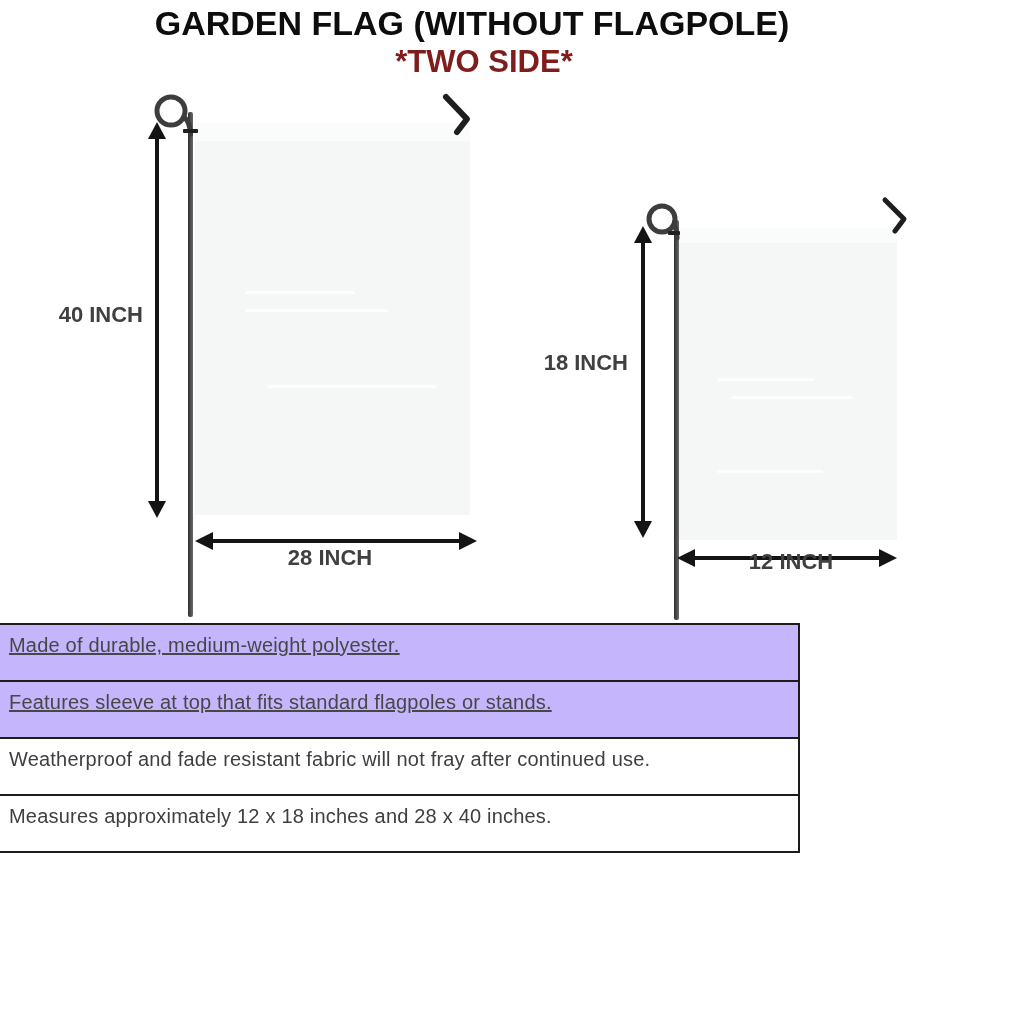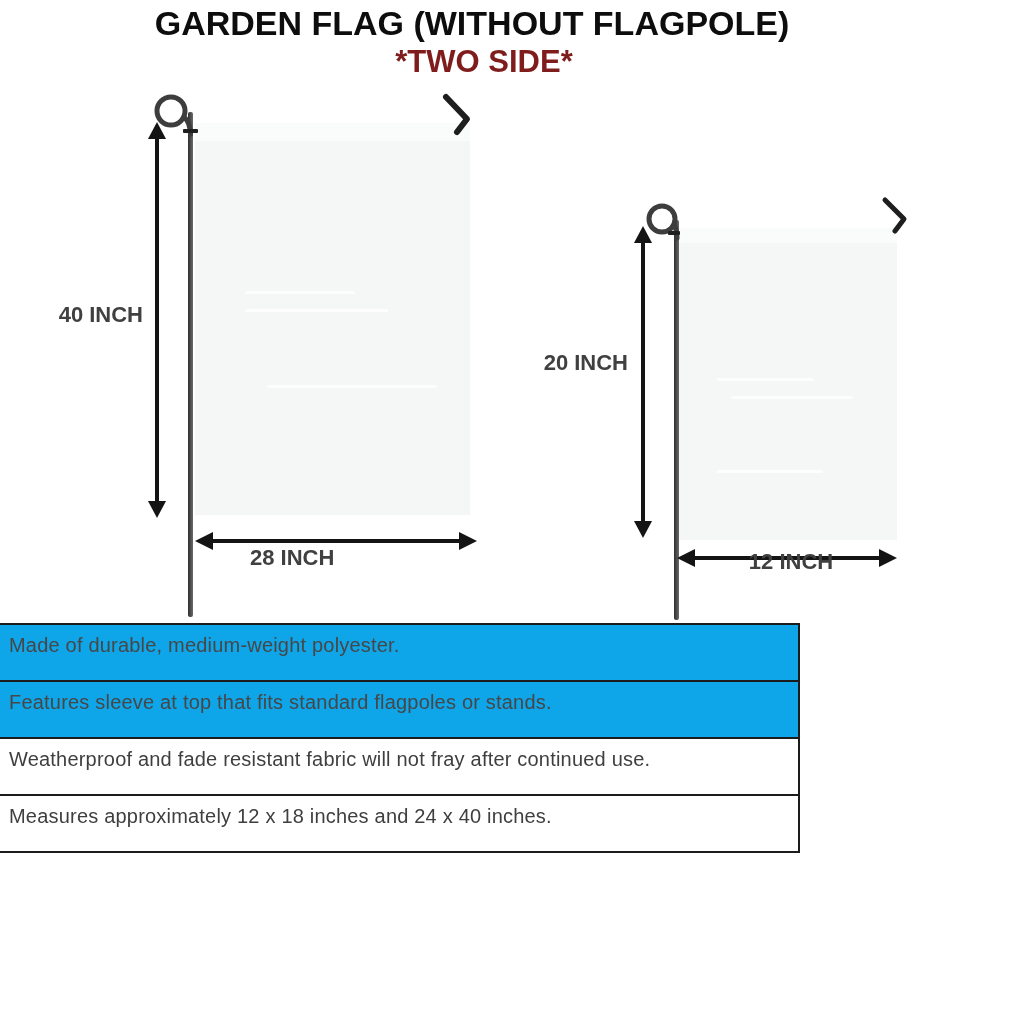--- a/index.html
+++ b/index.html
@@ -40,21 +40,21 @@
   .spec-table{
     position:absolute;left:0;top:623px;width:798px;
     border-top:2px solid #1c1c1c;border-right:2px solid #1c1c1c;
     box-sizing:content-box;
   }
   .spec-row{
     height:57px;border-bottom:2px solid #1c1c1c;
     padding:9px 10px 0 9px;box-sizing:border-box;
     font-size:20px;color:#474747;letter-spacing:.2px;
   }
-  .spec-row.shaded{background:#0ea5e9;}
+  .spec-row.shaded{background:#c4b5fd;text-decoration:underline;}
   .spec-row.plain{background:#ffffff;color:#3f3f3f;}
 </style>
 </head>
 <body>
 
 <div class="stage">
 
   <div class="title-line1">GARDEN FLAG (WITHOUT FLAGPOLE)</div>
   <div class="title-line2">*TWO SIDE*</div>
 
@@ -86,21 +86,21 @@
       <polygon points="13,396 4,379 22,379" fill="#141414"></polygon>
     </svg>
 
     <svg class="svg-abs" style="left:195px;top:529px;" width="282" height="24" viewBox="0 0 282 24">
       <line x1="15" y1="12" x2="267" y2="12" stroke="#141414" stroke-width="4"></line>
       <polygon points="0,12 18,3 18,21" fill="#141414"></polygon>
       <polygon points="282,12 264,3 264,21" fill="#141414"></polygon>
     </svg>
 
     <div class="dim-label" style="left:43px;top:304px;width:100px;text-align:right;">40 INCH</div>
-    <div class="dim-label" style="left:250px;top:547px;width:160px;">28 INCH</div>
+    <div class="dim-label" style="left:250px;top:547px;width:160px;text-align:center;">28 INCH</div>
   </div>
 
   <div>
 
     <div class="flag" style="left:678px;top:228px;width:219px;height:312px;">
       <div class="sleeve" style="height:15px;"></div>
       <div class="streak" style="top:150px;width:44%;"></div>
       <div class="streak" style="top:168px;width:56%;left:24%;"></div>
       <div class="streak" style="top:242px;width:48%;"></div>
     </div>
@@ -123,32 +123,32 @@
       <polygon points="13,0 4,17 22,17" fill="#141414"></polygon>
       <polygon points="13,312 4,295 22,295" fill="#141414"></polygon>
     </svg>
 
     <svg class="svg-abs" style="left:677px;top:546px;" width="220" height="24" viewBox="0 0 220 24">
       <line x1="15" y1="12" x2="205" y2="12" stroke="#141414" stroke-width="4"></line>
       <polygon points="0,12 18,3 18,21" fill="#141414"></polygon>
       <polygon points="220,12 202,3 202,21" fill="#141414"></polygon>
     </svg>
 
-    <div class="dim-label" style="left:528px;top:352px;width:100px;text-align:right;">20 INCH</div>
+    <div class="dim-label" style="left:528px;top:352px;width:100px;text-align:right;">18 INCH</div>
     <div class="dim-label" style="left:711px;top:551px;width:160px;text-align:center;">12 INCH</div>
   </div>
 
   <div class="spec-table">
     <div class="spec-row shaded">
       <span>Made of durable, medium-weight polyester.</span>
     </div>
     <div class="spec-row shaded">
       <span>Features sleeve at top that fits standard flagpoles or stands.</span>
     </div>
     <div class="spec-row plain">
       <span>Weatherproof and fade resistant fabric will not fray after continued use.</span>
     </div>
     <div class="spec-row plain">
-      <span>Measures approximately 12 x 18 inches and 24 x 40 inches.</span>
+      <span>Measures approximately 12 x 18 inches and 28 x 40 inches.</span>
     </div>
   </div>
 
 </div>
 
 </body></html>

